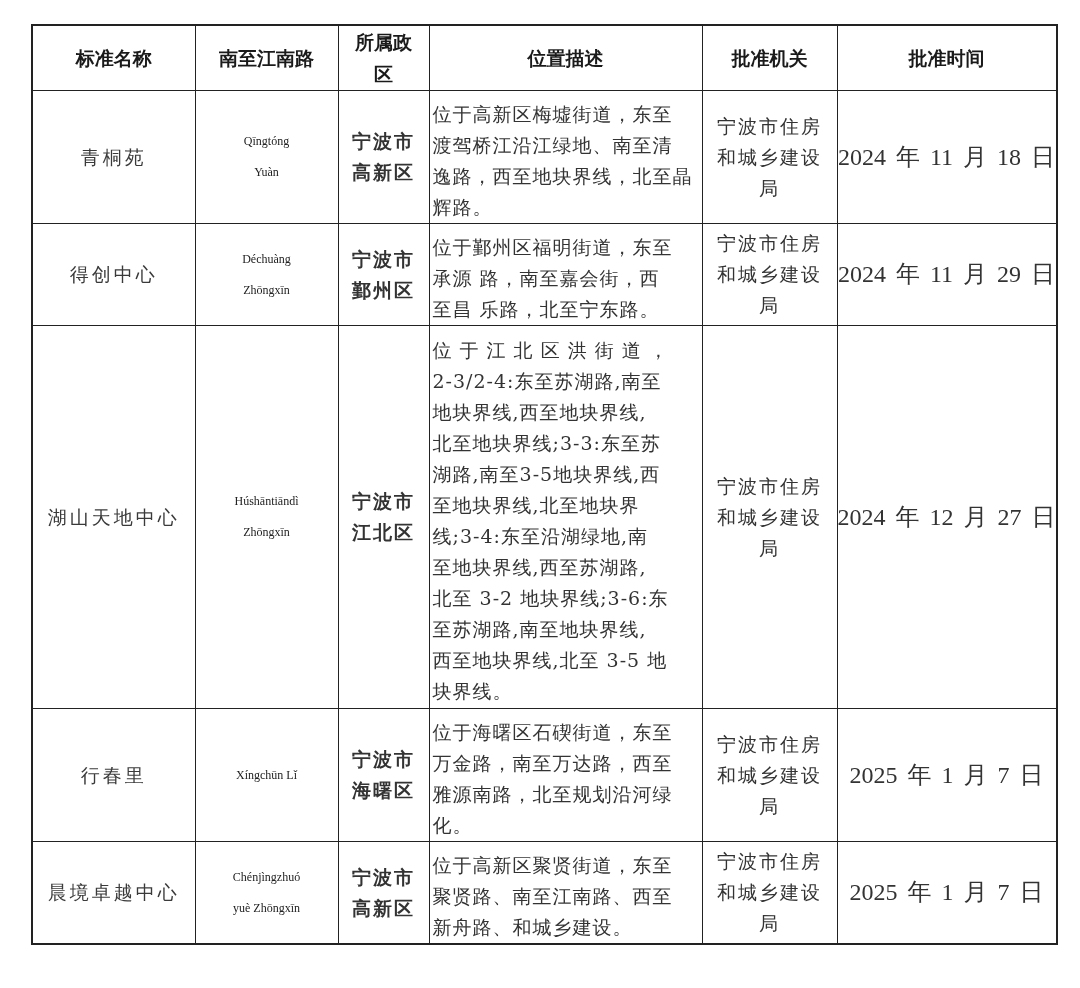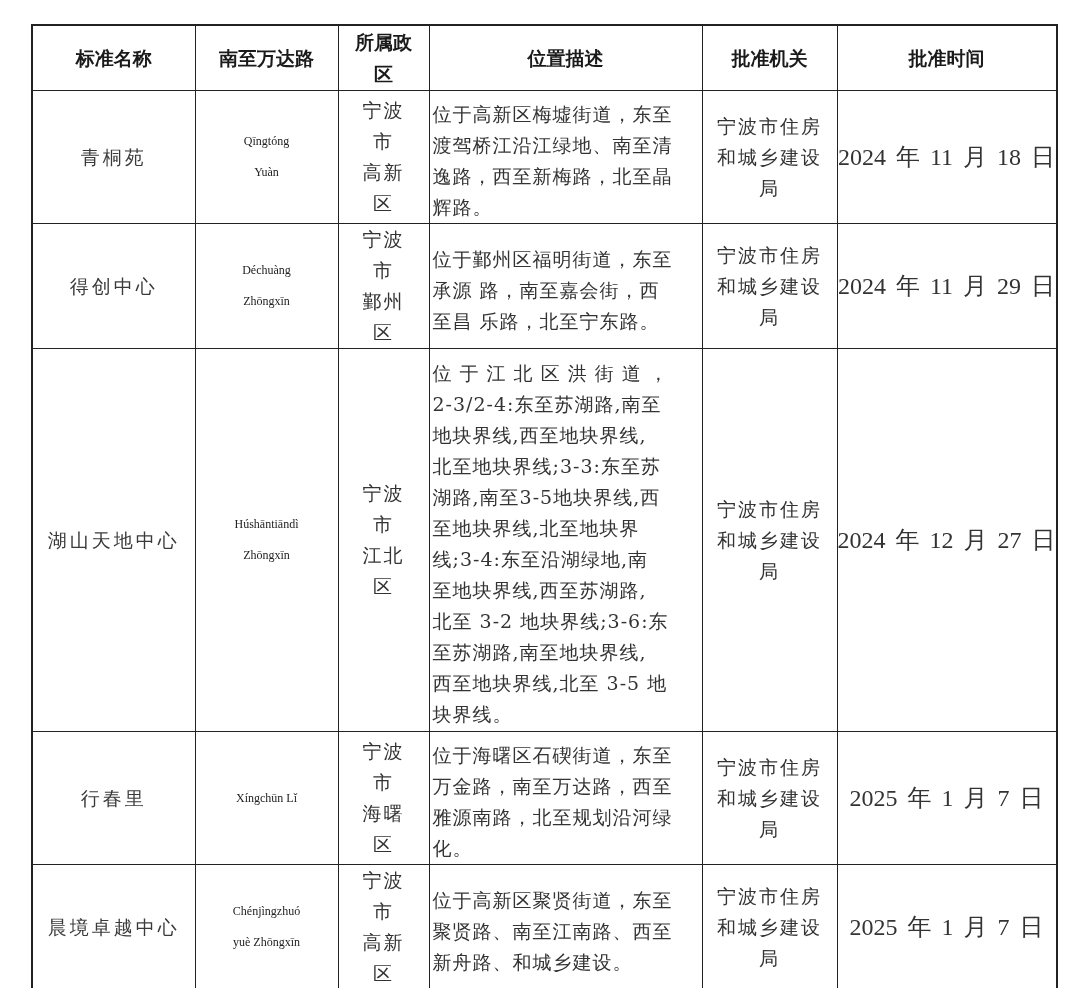--- a/index.html
+++ b/index.html
@@ -49,21 +49,21 @@
     .col-date { width: 194px; }
 
     .hdr-row { height: 65px; }
     .cell-name { letter-spacing: 3px; color: #3a3a3a; }
     .cell-pinyin {
       font-family: "Liberation Serif", "DejaVu Serif", serif;
       font-size: 12px;
       line-height: 31px;
       color: #222;
     }
-    .cell-district { letter-spacing: 2px; padding: 0 17px; }
+    .cell-district { letter-spacing: 2px; padding: 0 6px; font-weight: bold; }
     .cell-location {
       text-align: justify;
       text-align-last: left;
       padding: 8px 3px 0 3px;
       letter-spacing: 1px;
       word-break: break-all;
       margin-left: 36px;
     }
     .cell-authority { letter-spacing: 2px; padding: 0 4px; }
     .cell-date {
@@ -83,21 +83,21 @@
       <col class="col-name">
       <col class="col-pinyin">
       <col class="col-district">
       <col class="col-location">
       <col class="col-authority">
       <col class="col-date">
     </colgroup>
     <thead>
       <tr class="hdr-row">
         <th>标准名称</th>
-        <th>南至万达路</th>
+        <th>南至江南路</th>
         <th>
           <span class="line">所属政</span>
           <span class="line">区</span>
         </th>
         <th>位置描述</th>
         <th>批准机关</th>
         <th>批准时间</th>
       </tr>
     </thead>
     <tbody>
@@ -108,21 +108,21 @@
           <span class="line">Qīngtóng</span>
           <span class="line">Yuàn</span>
         </td>
         <td class="cell-district">
           <span class="line">宁波市</span>
           <span class="line">高新区</span>
         </td>
         <td class="cell-location">
           <span class="line">位于高新区梅墟街道，东至</span>
           <span class="line">渡驾桥江沿江绿地、南至清</span>
-          <span class="line">逸路，西至新梅路，北至晶</span>
+          <span class="line">逸路，西至地块界线，北至晶</span>
           <span class="line">辉路。</span>
         </td>
         <td class="cell-authority">
           <span class="line">宁波市住房</span>
           <span class="line">和城乡建设</span>
           <span class="line">局</span>
         </td>
         <td class="cell-date">2024 年 11 月 18 日</td>
       </tr>
 

